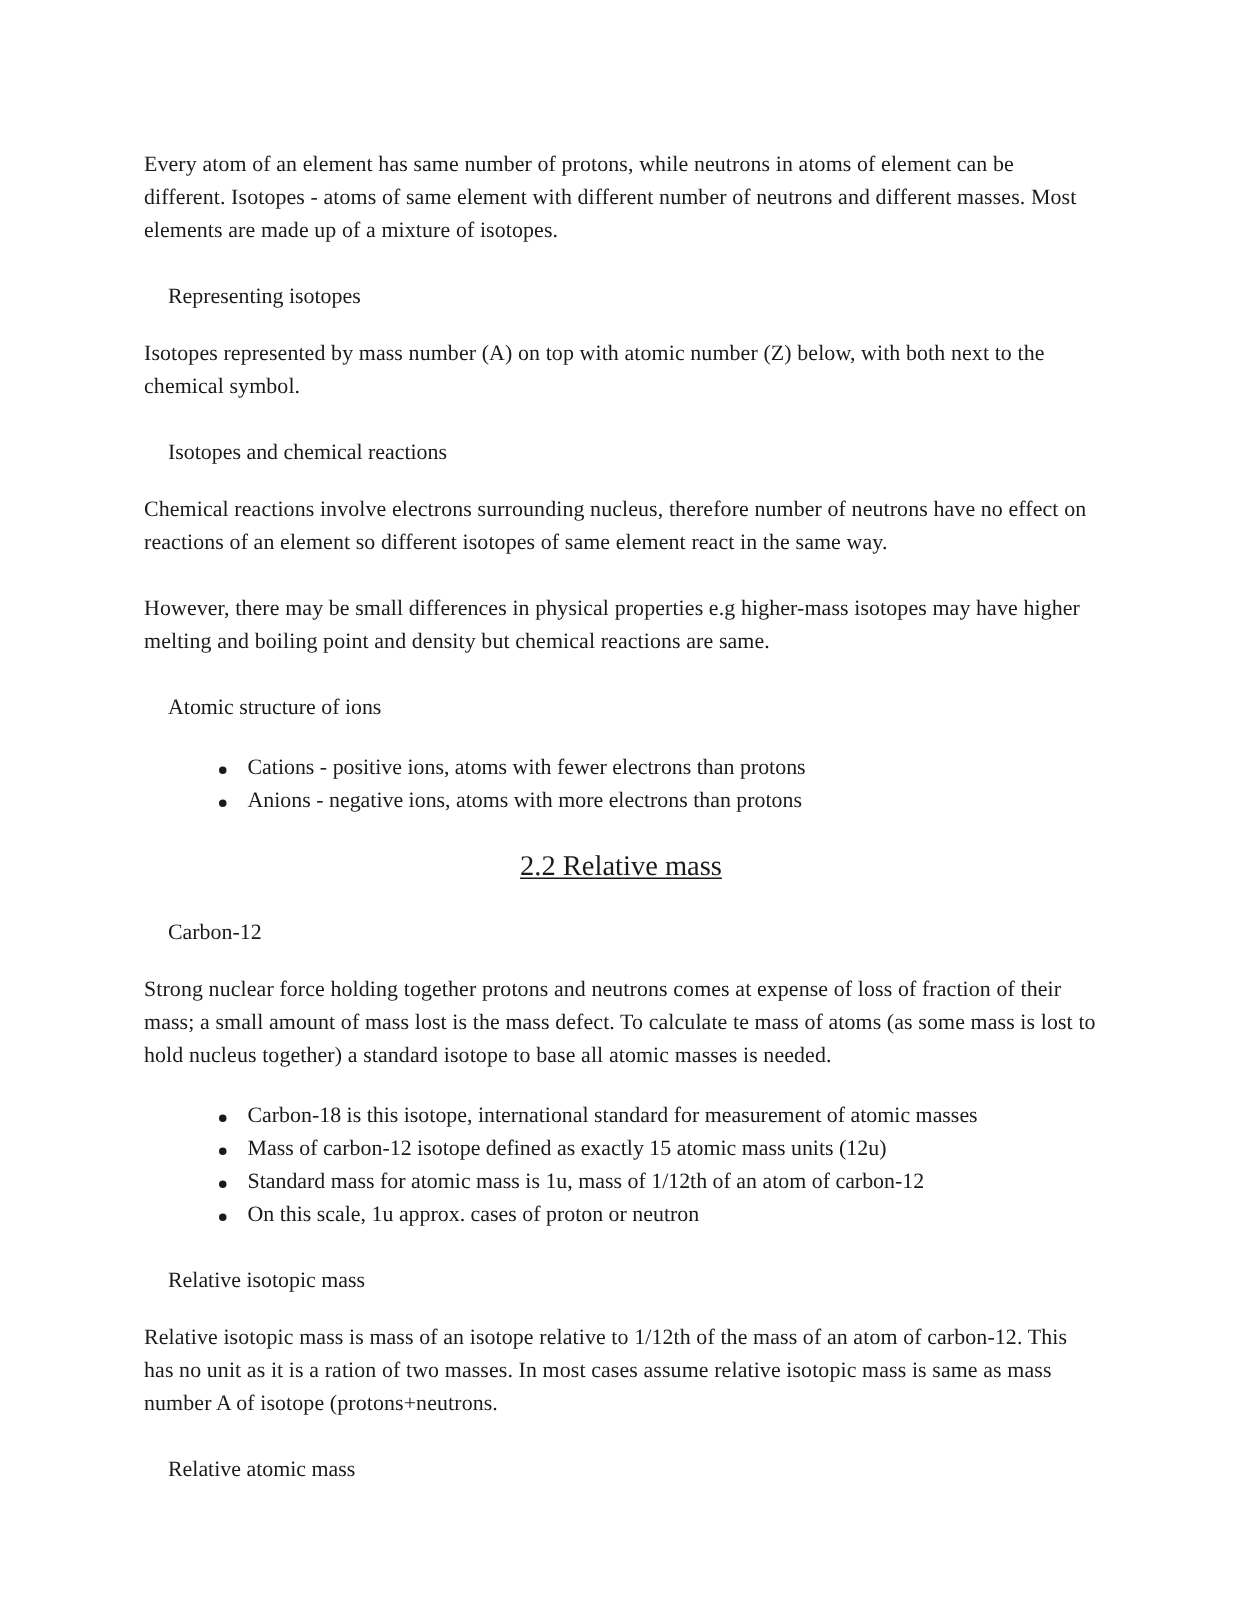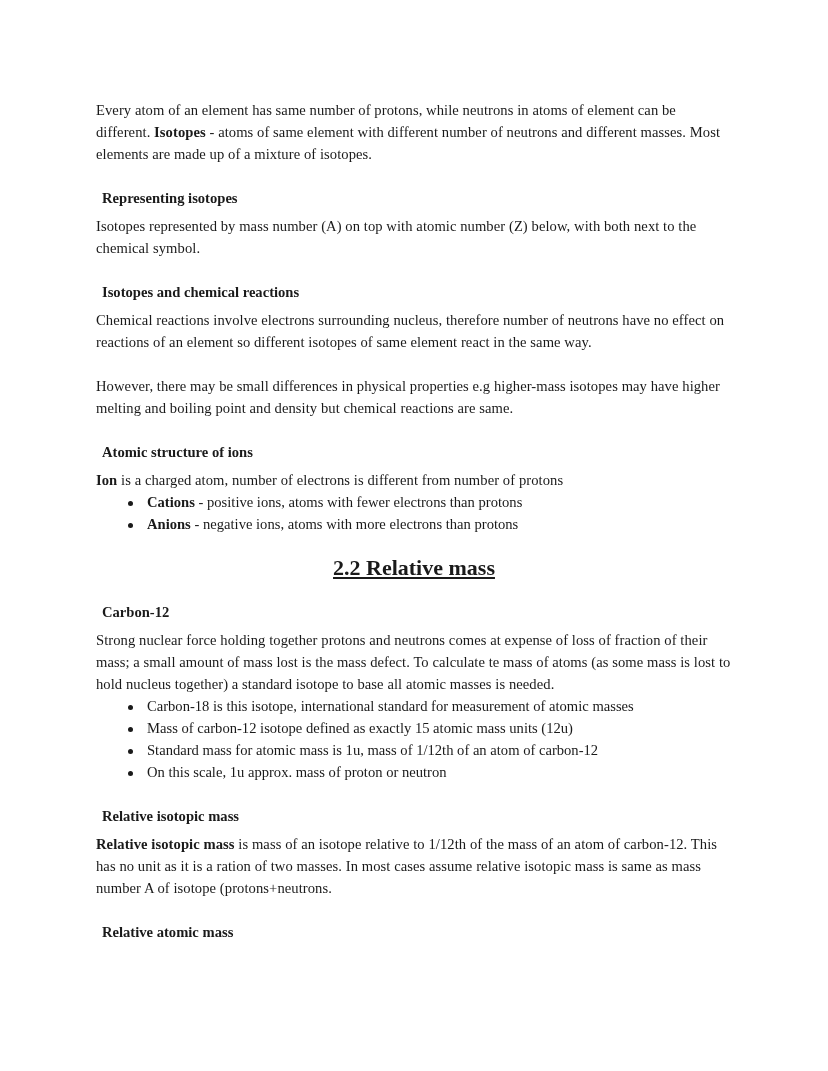--- a/index.html
+++ b/index.html
@@ -39,46 +39,46 @@
   }
   .block {
     margin: 0 0 22px 0;
   }
   .block:last-child {
     margin-bottom: 0;
   }
   .sub-head {
     font-size: 14.6px;
     line-height: 22px;
-    margin: 6px;
-    font-weight: bold;
+    margin: 16px;
+    font-weight: normal;
   }
   b, .bold {
-    font-weight: bold;
+    font-weight: normal;
   }
   
   .section-heading {
     text-align: center;
-    font-size: 22px;
+    font-size: 19px;
     line-height: 22px;
-    font-weight: bold;
+    font-weight: normal;
     margin: 0 0 0 0;
     padding: 0;
   }
   .section-heading span {
     text-decoration: underline;
     text-underline-offset: 2px;
   }
   .heading-block {
     margin: 22px 0 22px 0;
   }
   
   ul.bullets {
     list-style: none;
-    margin: 0;
+    margin: 18px;
     padding: 0;
   }
   ul.bullets li {
     position: relative;
     padding-left: 51px;
     font-size: 14.6px;
     line-height: 22px;
     margin: 0;
   }
   ul.bullets li::before {
@@ -111,39 +111,38 @@
       <p class="sub-head">Isotopes and chemical reactions</p>
       <p class="para">Chemical reactions involve electrons surrounding nucleus, therefore number of neutrons have no effect on reactions of an element so different isotopes of same element react in the same way.</p>
     </div>
 
     <div class="block">
       <p class="para">However, there may be small differences in physical properties e.g higher-mass isotopes may have higher melting and boiling point and density but chemical reactions are same.</p>
     </div>
 
     <div class="block">
       <p class="sub-head">Atomic structure of ions</p>
-      <p class="para"><b>Ion</b><span> is a charged atom, number of electrons is different from number of protons</span></p>
       <ul class="bullets">
         <li><b>Cations</b><span> - positive ions, atoms with fewer electrons than protons</span></li>
         <li><b>Anions</b><span> - negative ions, atoms with more electrons than protons</span></li>
       </ul>
     </div>
 
     <div class="heading-block">
       <h2 class="section-heading"><span>2.2 Relative mass</span></h2>
     </div>
 
     <div class="block">
       <p class="sub-head">Carbon-12</p>
       <p class="para">Strong nuclear force holding together protons and neutrons comes at expense of loss of fraction of their mass; a small amount of mass lost is the mass defect. To calculate te mass of atoms (as some mass is lost to hold nucleus together) a standard isotope to base all atomic masses is needed.</p>
       <ul class="bullets">
         <li>Carbon-18 is this isotope, international standard for measurement of atomic masses</li>
         <li>Mass of carbon-12 isotope defined as exactly 15 atomic mass units (12u)</li>
         <li>Standard mass for atomic mass is 1u, mass of 1/12th of an atom of carbon-12</li>
-        <li>On this scale, 1u approx. mass of proton or neutron</li>
+        <li>On this scale, 1u approx. cases of proton or neutron</li>
       </ul>
     </div>
 
     <div class="block">
       <p class="sub-head">Relative isotopic mass</p>
       <p class="para"><b>Relative isotopic mass</b><span> is mass of an isotope relative to 1/12th of the mass of an atom of carbon-12. This has no unit as it is a ration of two masses. In most cases assume relative isotopic mass is same as mass number A of isotope (protons+neutrons.</span></p>
     </div>
 
     <div class="block">
       <p class="sub-head">Relative atomic mass</p>

